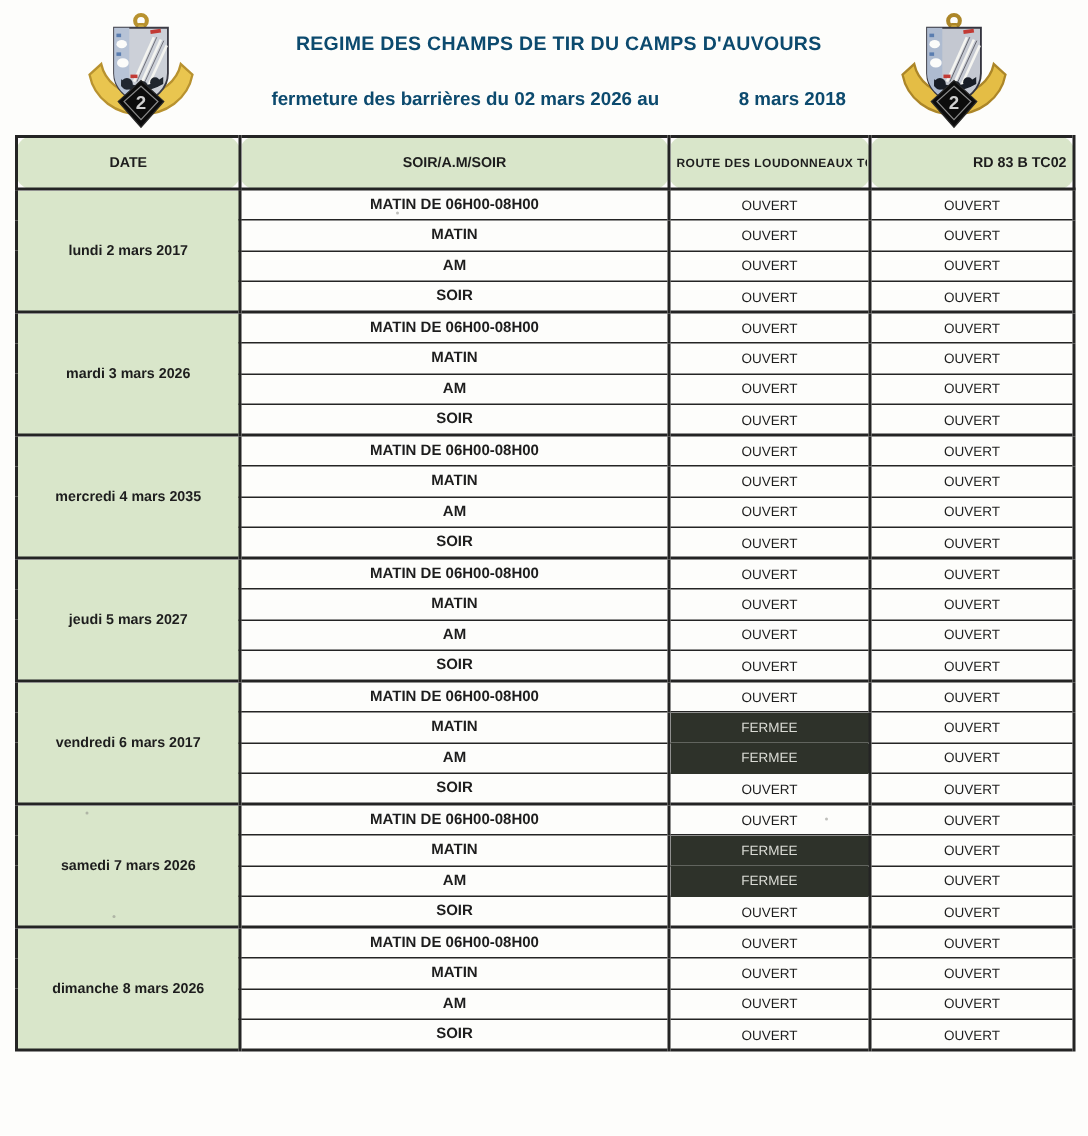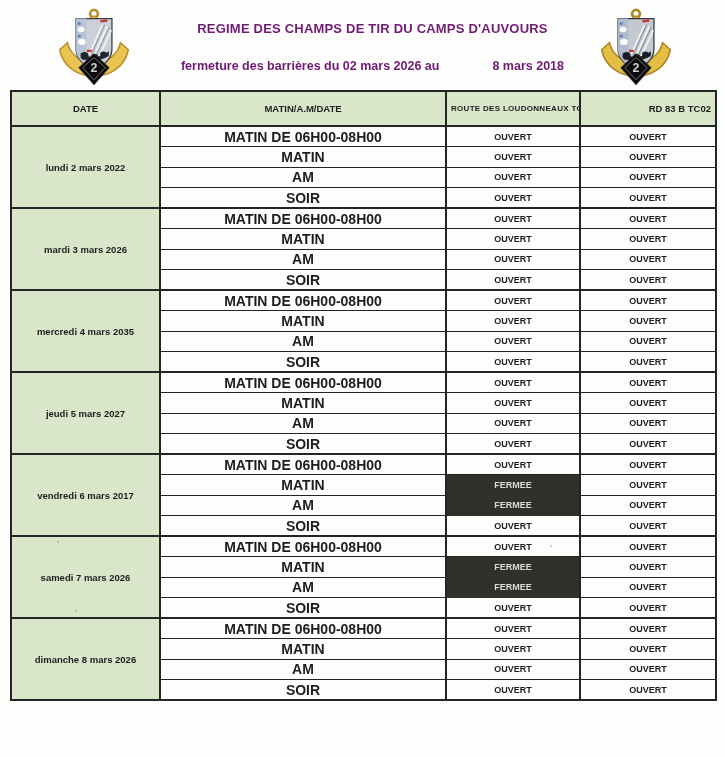--- a/index.html
+++ b/index.html
@@ -14,21 +14,21 @@
     width: 725px; height: 757px;
     background: #fdfdfb;
   }
 
   
   .crest { position: absolute; top: 5px; }
   .crest-left  { left: 55px; }
   .crest-right { left: 597px; }
   .head-text {
     position: absolute; left: 140px; right: 120px; top: 0;
-    text-align: center; color: #701a75;
+    text-align: center; color: #0c4a6e;
   }
   .title {
     margin-top: 21px;
     font-size: 13px; font-weight: bold; letter-spacing: 0.2px;
   }
   .subtitle {
     margin-top: 23px;
     font-size: 12.5px; font-weight: bold;
     display: flex; justify-content: center; gap: 53px;
   }
@@ -48,31 +48,32 @@
     text-align: center; vertical-align: middle;
     color: #1d1d1d;
     padding: 0 4px;
     overflow: hidden; white-space: nowrap;
   }
   .schedule thead th {
     height: 33px;
     background: var(--green, #d9e6ca);
     font-size: 9.5px; font-weight: bold;
     border-bottom-width: 2px;
+    border-radius: 10px;
   }
   .schedule thead th.col-tc01 { font-size: 8px; letter-spacing: 0.3px; }
   .schedule thead th.col-tc02 { font-size: 9.5px; text-align: right; }
   .schedule tbody tr { height: 20.5px; }
   .schedule tbody tr:first-child td { border-top-width: 2px; }
   td.date-cell {
     background: var(--green, #d9e6ca);
     font-size: 9.5px; font-weight: bold;
   }
-  td.period-cell { font-size: 14px; font-weight: bold; }
-  td.status-cell { font-size: 9px; font-weight: bold; }
+  td.period-cell { font-size: 10px; font-weight: bold; }
+  td.status-cell { font-size: 9px; font-weight: normal; }
   td.closed {
     background: var(--closed-bg, #2e322a);
     color: var(--closed-text, #dadbd5);
     border-top-color: var(--closed-bg, #2e322a);
     border-bottom-color: var(--closed-bg, #2e322a);
   }
 
   
   .speck {
     position: absolute; border-radius: 50%;
@@ -169,28 +170,28 @@
   <table class="schedule">
     <colgroup>
       <col style="width:149px">
         <col style="width:286px">
         <col style="width:134px">
         <col style="width:136px">
     </colgroup>
     <thead>
       <tr>
         <th class="col-date">DATE</th>
-        <th class="col-period">MATIN/A.M/DATE</th>
+        <th class="col-period">SOIR/A.M/SOIR</th>
         <th class="col-tc01">ROUTE DES LOUDONNEAUX TC01</th>
         <th class="col-tc02">RD 83 B TC02</th>
       </tr>
     </thead>
   <tbody>
         <tr>
-          <td class="date-cell" rowspan="4">lundi 2 mars 2022</td>
+          <td class="date-cell" rowspan="4">lundi 2 mars 2017</td>
           <td class="period-cell">MATIN DE 06H00-08H00</td>
           <td class="status-cell">OUVERT</td>
           <td class="status-cell">OUVERT</td>
         </tr>
         <tr>
           <td class="period-cell">MATIN</td>
           <td class="status-cell">OUVERT</td>
           <td class="status-cell">OUVERT</td>
         </tr>
         <tr>

